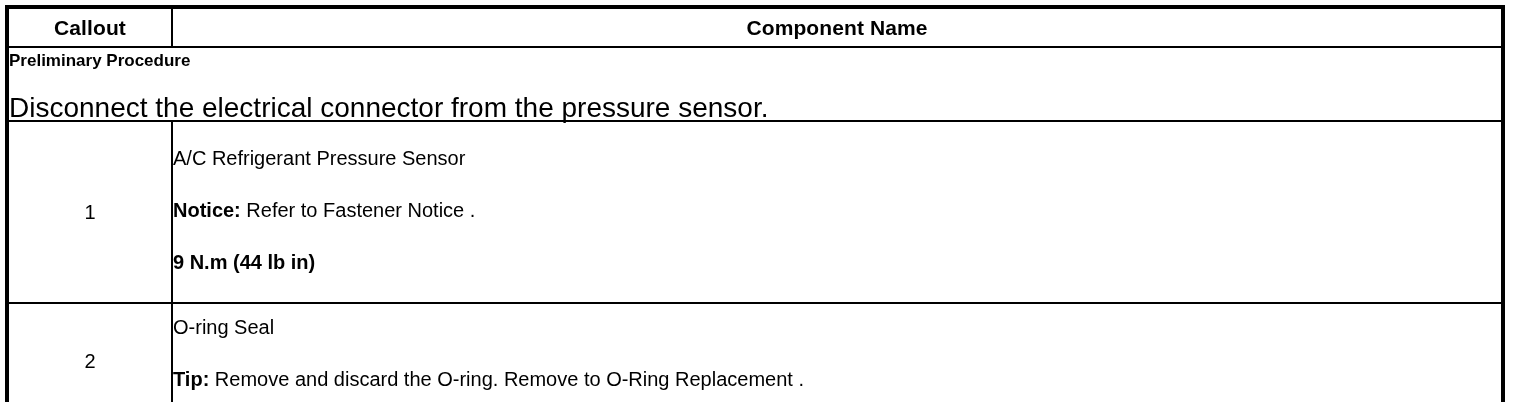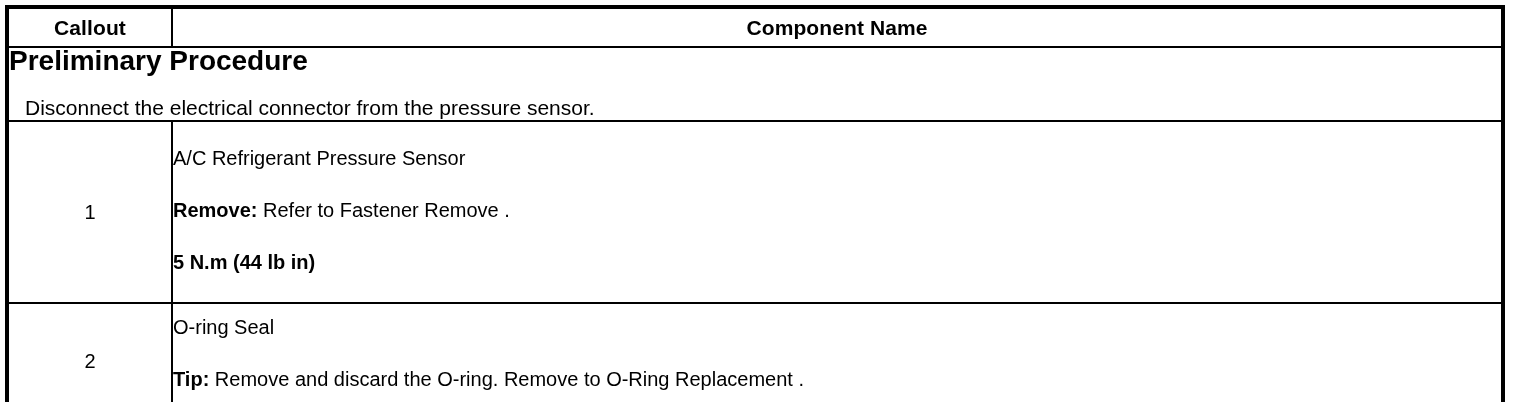--- a/index.html
+++ b/index.html
@@ -58,32 +58,31 @@
   .hdr-callout { font-size: 21px; }
   .hdr-name    { font-size: 21px; margin-left: 48px; }
 
   
   .prelim-cell {
     padding: 9px 0 10px 8px;
     vertical-align: top;
   }
   .prelim-title {
     font-weight: bold;
-    font-size: 28px;
+    font-size: 17px;
     line-height: 26px;
     margin: 0 0 22px 0;
     white-space: nowrap;
   }
   .prelim-step {
     font-weight: normal;
-    font-size: 21px;
+    font-size: 28px;
     line-height: 24px;
     margin: 0;
     white-space: nowrap;
-    padding-left: 16px;
   }
 
   
   .callout-cell {
     text-align: center;
     vertical-align: middle;
     font-size: 20px;
     font-weight: normal;
   }
 
@@ -132,22 +131,22 @@
         <td class="prelim-cell" colspan="2">
           <p class="prelim-title">Preliminary Procedure</p>
           <p class="prelim-step">Disconnect the electrical connector from the pressure sensor.</p>
         </td>
       </tr>
 
       <tr class="row-1">
         <td class="callout-cell">1</td>
         <td class="detail-cell">
           <p class="detail-line">A/C Refrigerant Pressure Sensor</p>
-          <p class="detail-line"><span class="lead">Remove:</span><span> Refer to Fastener Remove .</span></p>
-          <p class="detail-line bold">5 N.m (44 lb in)</p>
+          <p class="detail-line"><span class="lead">Notice:</span><span> Refer to Fastener Notice .</span></p>
+          <p class="detail-line bold">9 N.m (44 lb in)</p>
         </td>
       </tr>
 
       <tr class="row-2">
         <td class="callout-cell">2</td>
         <td class="detail-cell">
           <p class="detail-line">O-ring Seal</p>
           <p class="detail-line"><span class="lead">Tip:</span><span> Remove and discard the O-ring. Remove to O-Ring Replacement .</span></p>
         </td>
       </tr>

